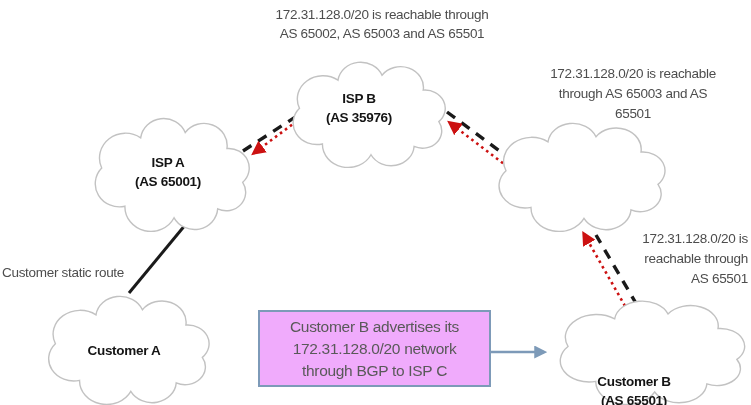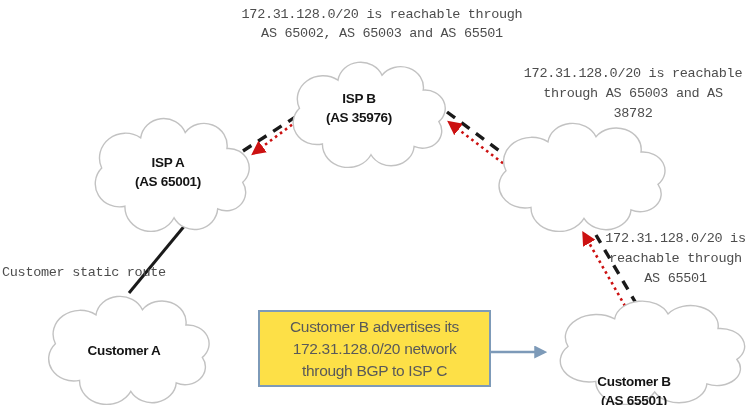--- a/index.html
+++ b/index.html
@@ -12,37 +12,36 @@
   }
   .stage svg{position:absolute;left:0;top:0;}
   .ann{
     position:absolute;
     color:#4d4d4d;
     font-size:13.5px;
     line-height:19px;
     letter-spacing:-0.3px;
     text-align:center;
     white-space:pre-line;
-    font-family:Liberation Mono, monospace;
   }
   .cloud-label{
     position:absolute;
     color:#141414;
     font-size:13.5px;
     font-weight:bold;
     line-height:19px;
     letter-spacing:-0.3px;
     text-align:center;
     white-space:pre-line;
   }
   .callout{
     position:absolute;
     left:258px;top:310px;width:229px;height:73px;
     border:2px solid #7d9ab8;
-    background:#fde047;
+    background:#f0abfc;
     display:flex;align-items:center;justify-content:center;
     color:#595959;
     font-size:15.5px;
     line-height:22px;
     letter-spacing:-0.3px;
     text-align:center;
     white-space:pre-line;
   }
 </style>
 </head>
@@ -81,23 +80,23 @@
     <use href="#cloud-shape" x="548" y="296" width="200" height="109"></use>
 
     <line x1="489" y1="352" x2="544" y2="352" stroke-width="2.6" marker-end="url(#arrow-blue)" stroke="#7d9ab8"></line>
   </svg>
 
   <div class="ann" style="left:227px;top:5px;width:310px;">172.31.128.0/20 is reachable through
 AS 65002, AS 65003 and AS 65501</div>
 
   <div class="ann" style="left:522px;top:64px;width:222px;line-height:20px;">172.31.128.0/20 is reachable
 through AS 65003 and AS
-38782</div>
+65501</div>
 
-  <div class="ann" style="left:603px;top:229px;width:145px;line-height:20px;">172.31.128.0/20 is
+  <div class="ann" style="left:603px;top:229px;width:145px;line-height:20px;text-align:right;">172.31.128.0/20 is
 reachable through
 AS 65501</div>
 
   <div class="ann" style="left:2px;top:263px;width:140px;text-align:left;white-space:nowrap;">Customer static route</div>
 
   <div class="cloud-label" style="left:98px;top:153px;width:140px;">ISP A
 (AS 65001)</div>
 
   <div class="cloud-label" style="left:289px;top:89px;width:140px;">ISP B
 (AS 35976)</div>

